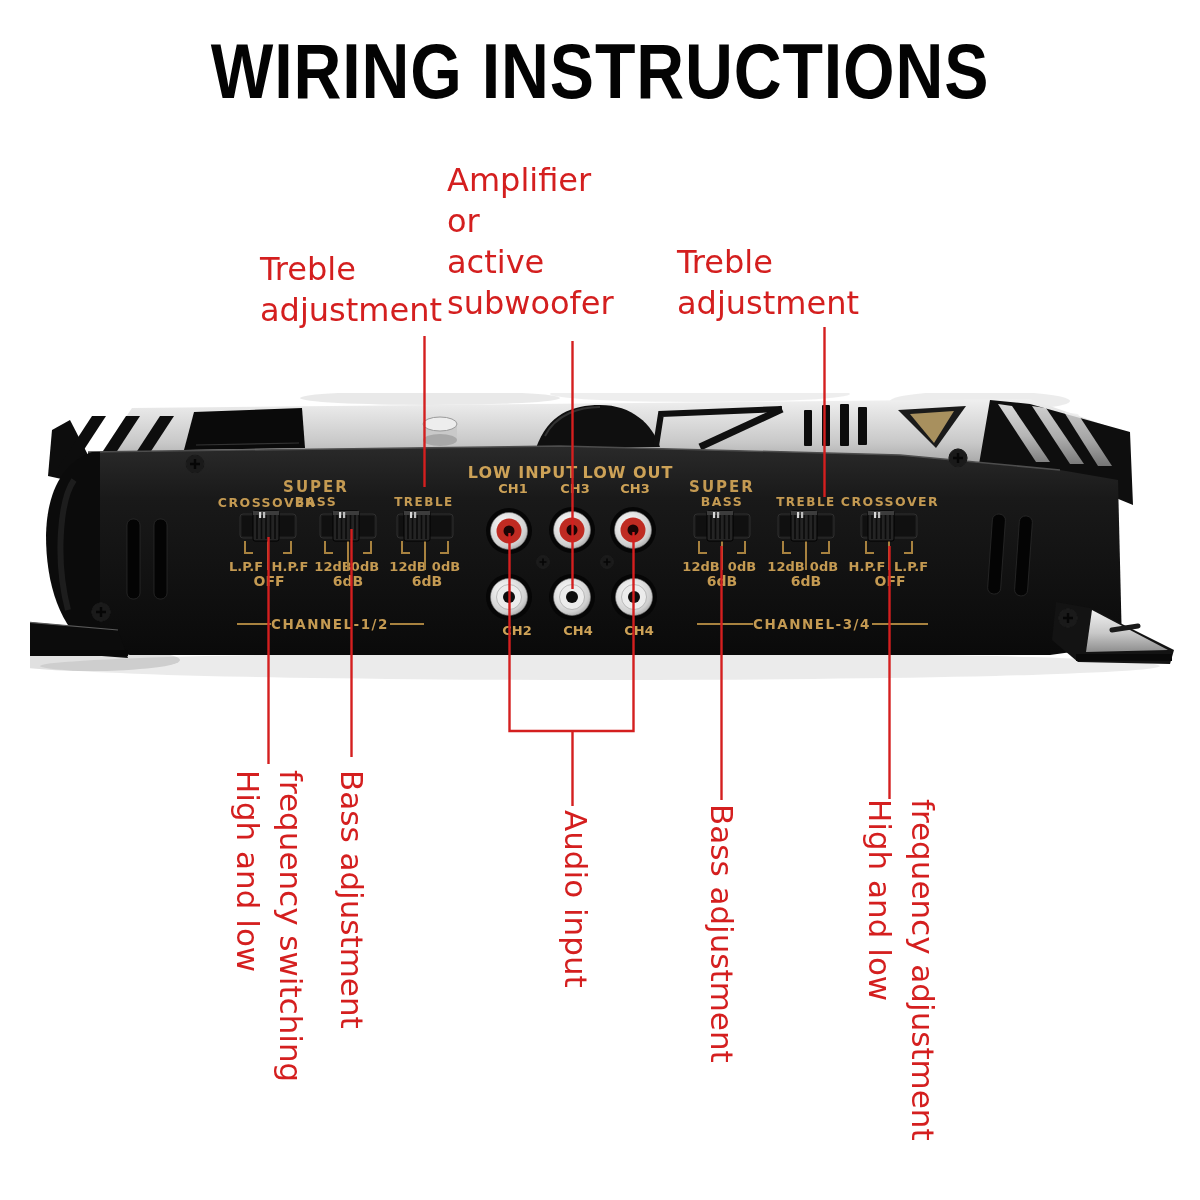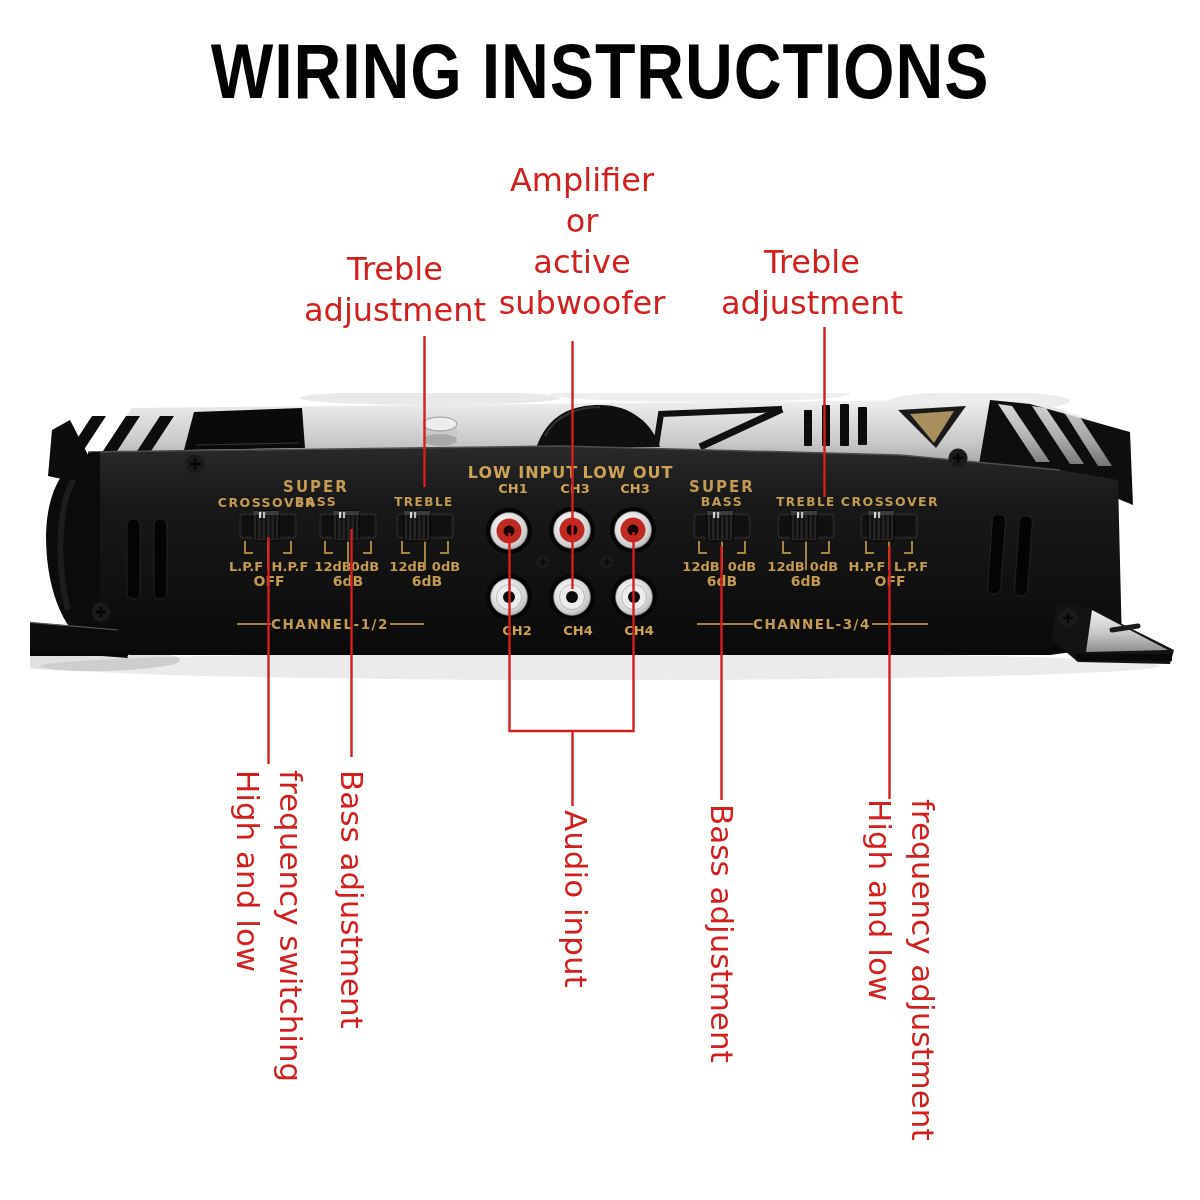--- a/index.html
+++ b/index.html
@@ -9,21 +9,21 @@
     overflow:hidden; font-family:"DejaVu Sans", sans-serif;
   }
   .page-title{
     position:absolute; top:26px; left:0; width:1200px; text-align:center;
     font-family:"Liberation Sans", sans-serif; font-weight:bold; font-size:78px;
     letter-spacing:1px; color:#030303; transform:scaleX(.85); transform-origin:center;
     white-space:nowrap;
   }
   .ann{
     position:absolute; color:var(--red); font-size:32px; line-height:41px;
-    text-align:center; white-space:pre-line; font-weight:normal;
+    white-space:pre-line; font-weight:normal;
   }
   .vann{
     position:absolute; color:var(--red); font-size:31px; line-height:43px;
     writing-mode:vertical-rl; white-space:pre-line;
   }
   .amp-svg, .overlay-svg{ position:absolute; }
   .overlay-svg{ pointer-events:none; }
 </style>
 </head>
 <body>

